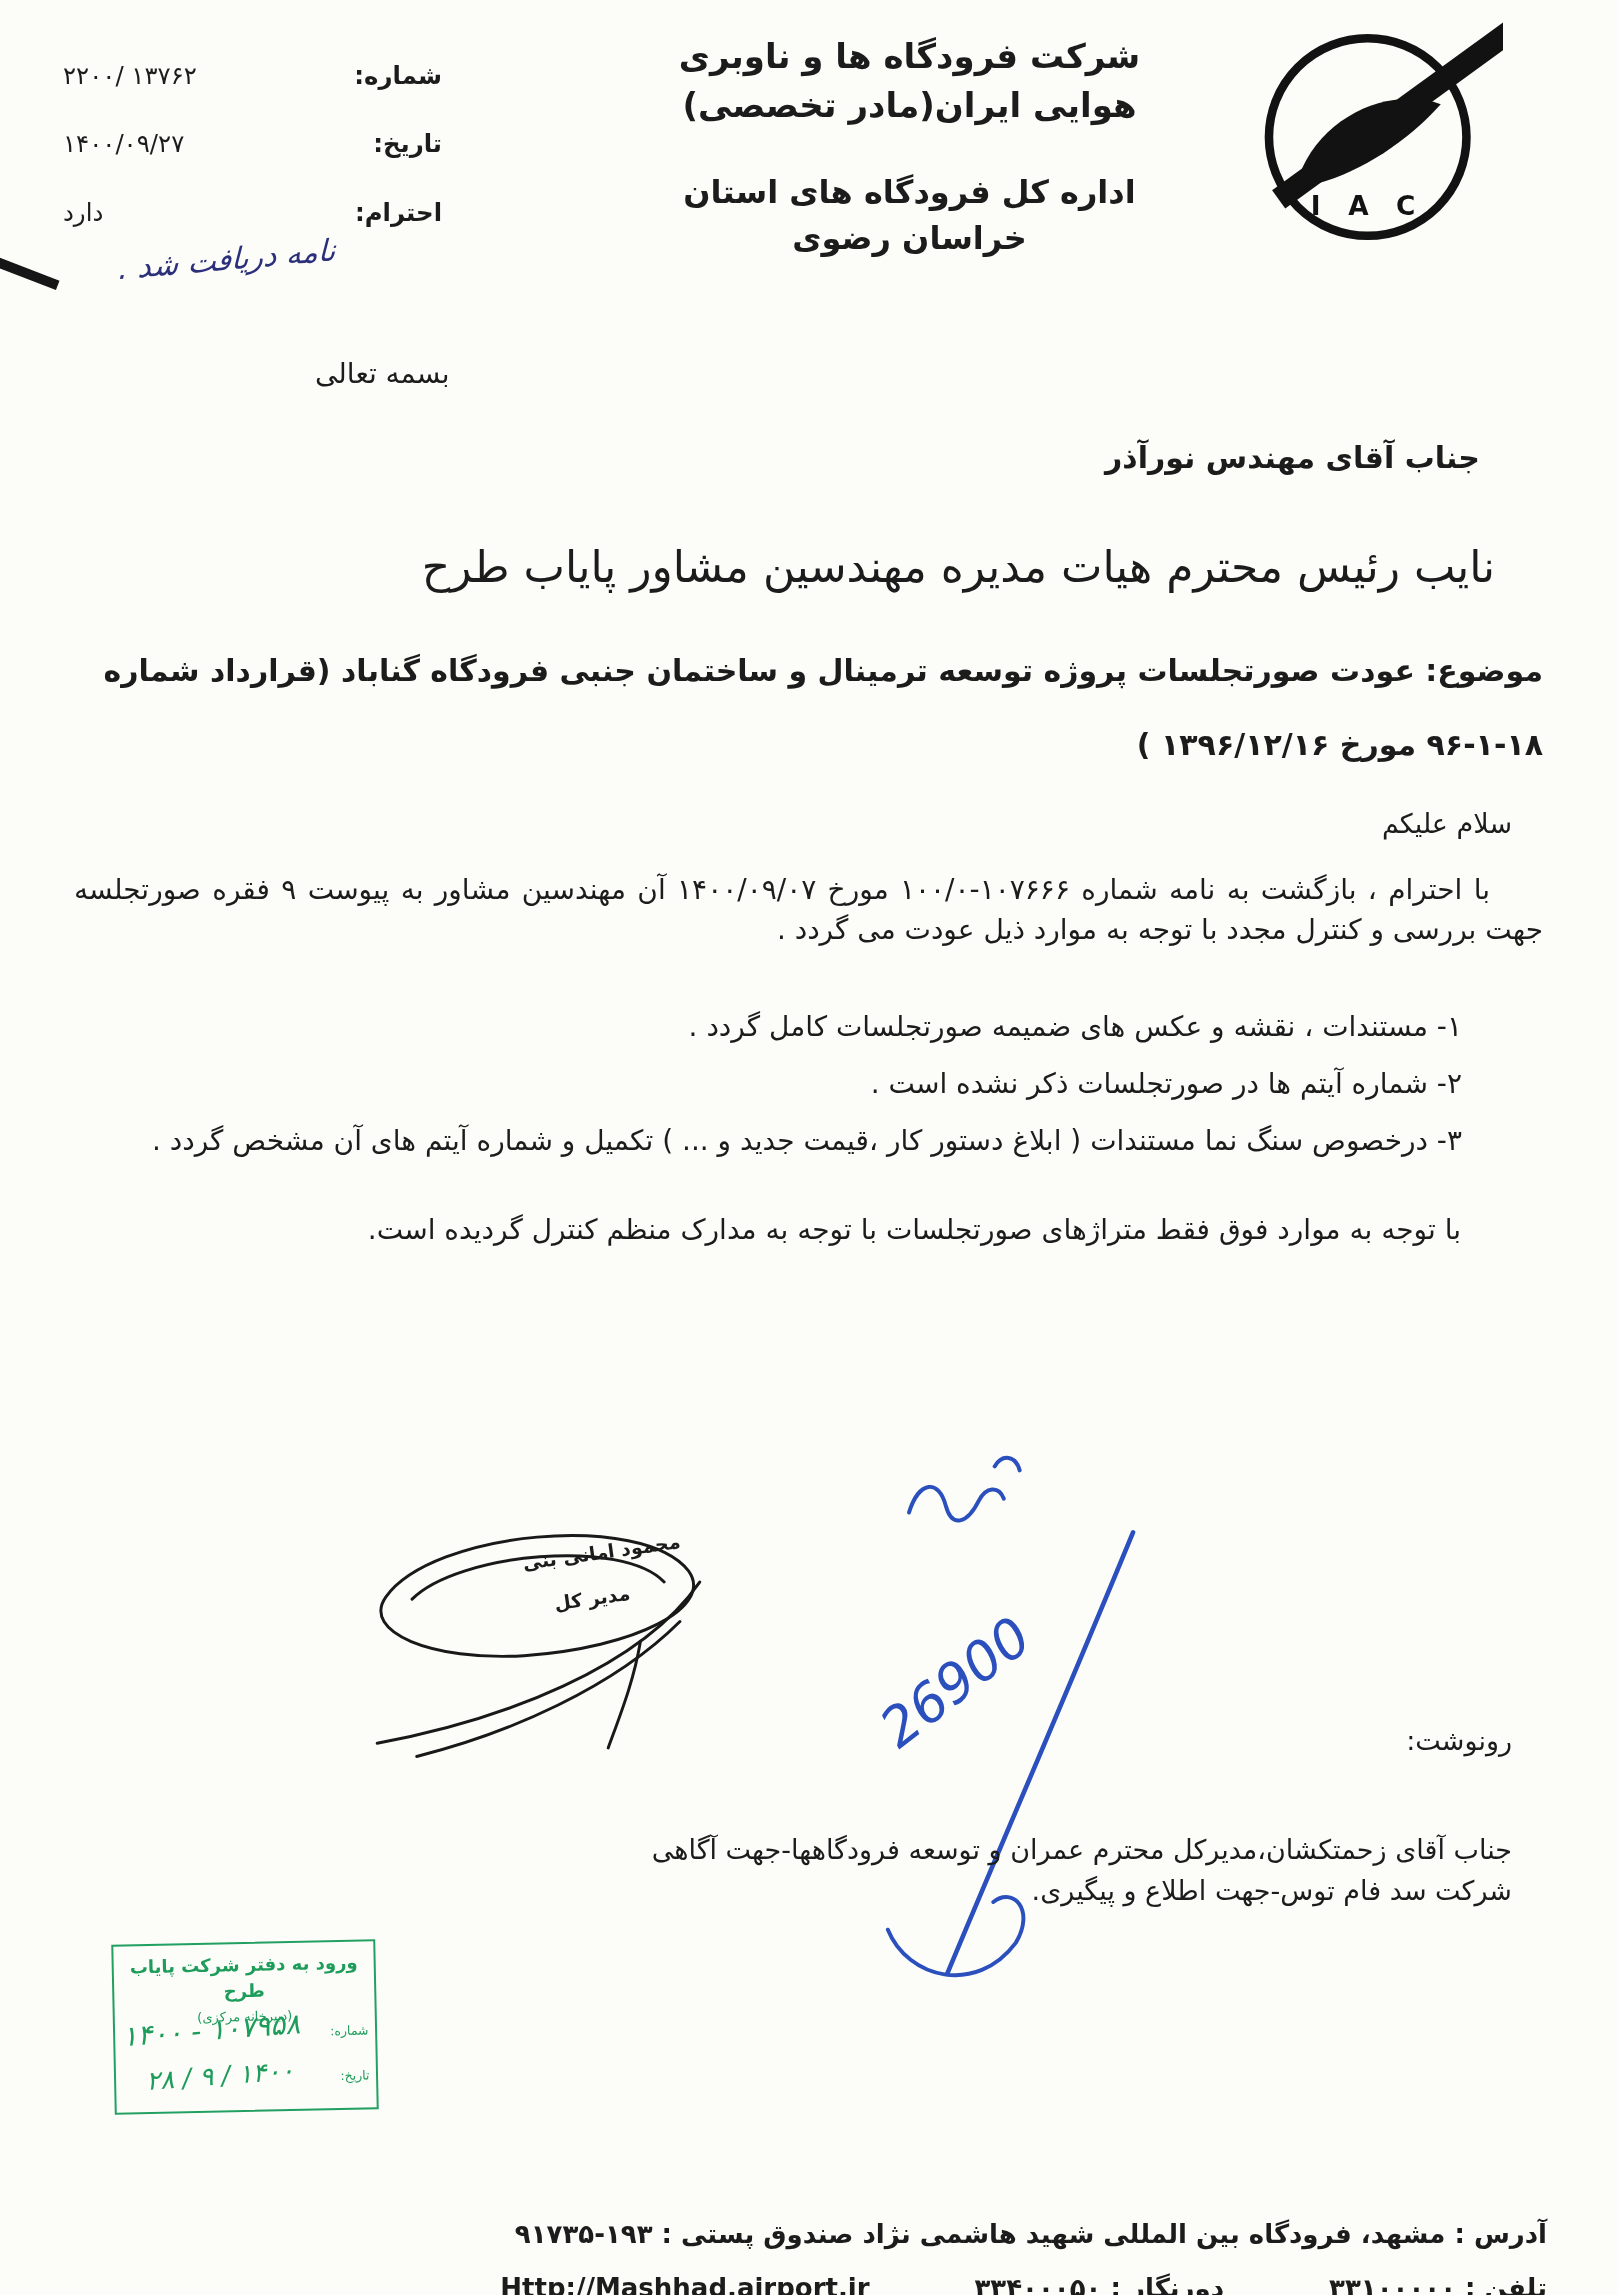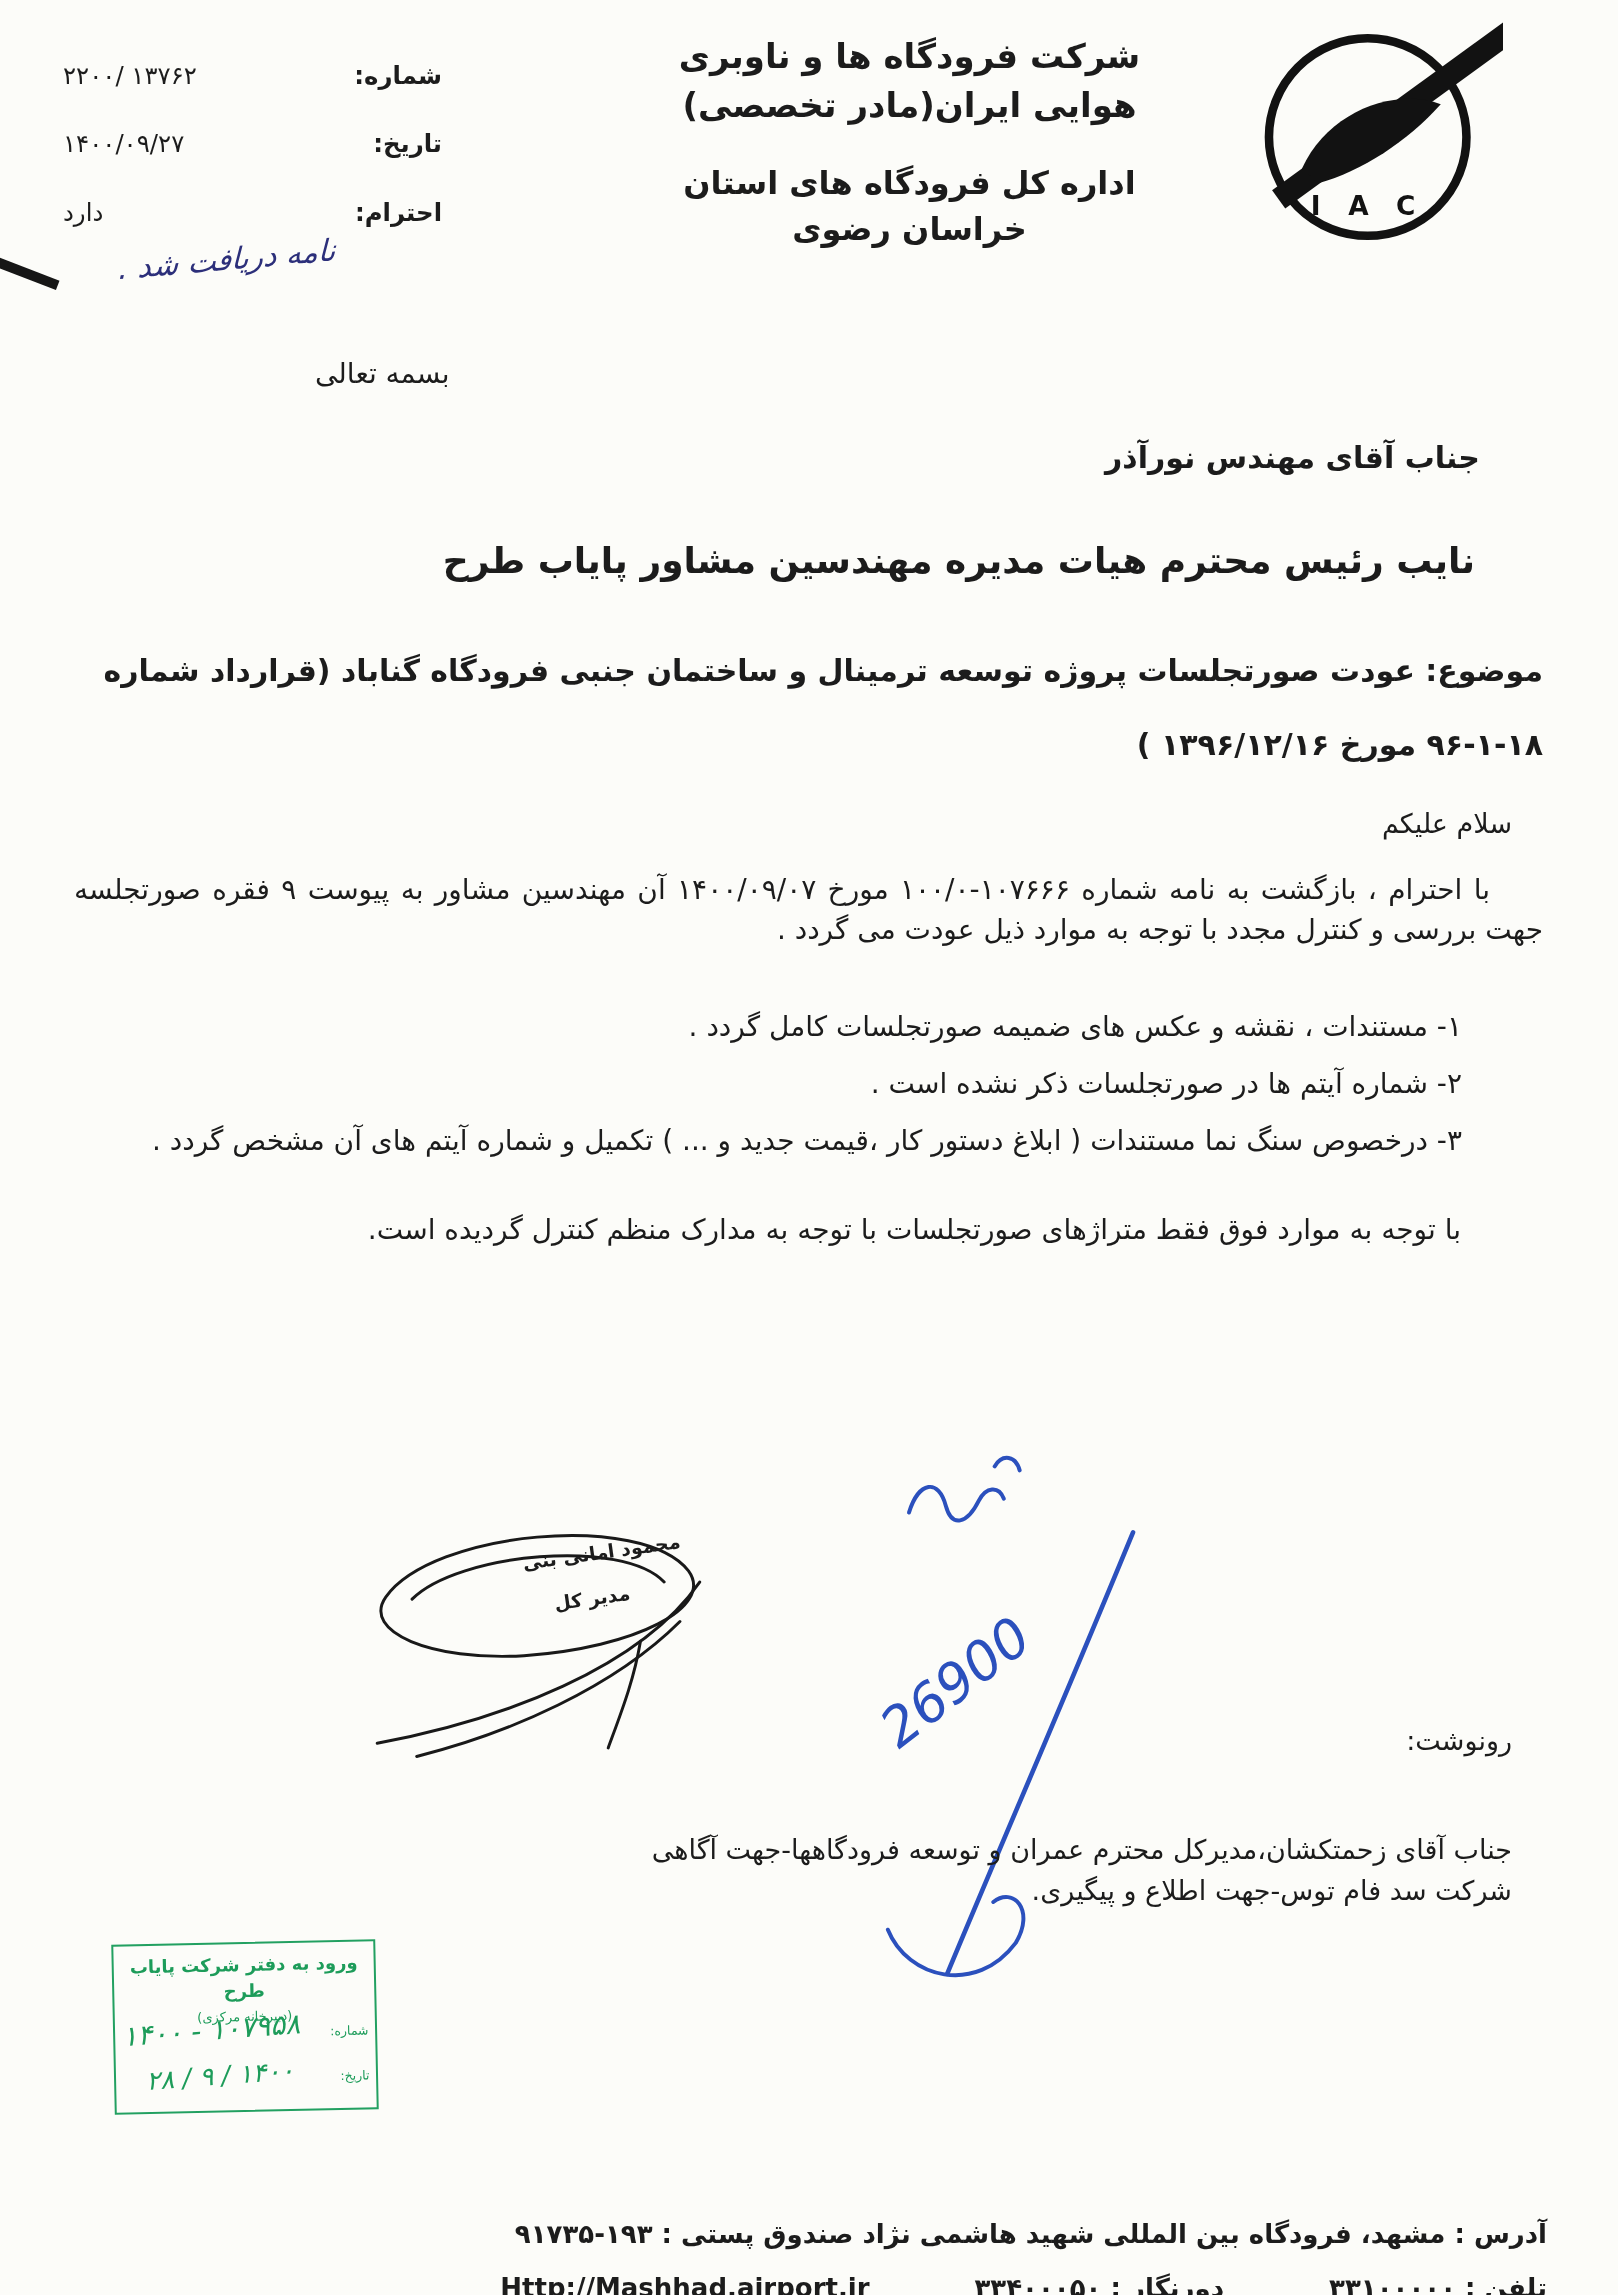--- a/index.html
+++ b/index.html
@@ -8,38 +8,38 @@
     background:#fcfcf9; overflow:hidden; color:#1c1c1c;
     font-family:"DejaVu Sans", sans-serif; line-height:1.45;
   }
   .abs { position:absolute; }
   .rtl { direction:rtl; text-align:right; }
 
   
   .logo-svg { position:absolute; left:1239px; top:12px; width:264px; height:237px; }
   .company { position:absolute; left:633px; top:32px; width:553px; text-align:center; direction:rtl; }
   .company-l1 { font-size:34px; font-weight:bold; }
-  .company-l2 { font-size:32px; font-weight:bold; margin-top:29px; }
+  .company-l2 { font-size:32px; font-weight:bold; margin-top:38px; }
 
   .meta { position:absolute; left:63px; top:58px; width:379px; direction:rtl; }
   .meta-row { display:flex; justify-content:space-between; align-items:baseline; margin-bottom:33px; }
   .meta-label { font-size:24.4px; font-weight:bold; }
   .meta-value { font-size:24.4px; }
   .hand-note {
     position:absolute; left:20px; top:242px; width:316px;
     color:#2c2f7a; font-size:30px; font-style:italic; letter-spacing:1.3px;
     transform:rotate(-5deg) skewX(-6deg); direction:rtl; white-space:nowrap;
   }
   .scan-mark { position:absolute; left:-9.2px; top:268px; width:69px; height:10px;
     background:#161616; transform:rotate(21deg); }
 
   
   .besmeleh   { left:315px; top:354px; font-size:28px; font-weight:normal; }
   .recipient1 { right:139px; top:436px; font-size:30px; font-weight:bold; }
-  .recipient2 { right:144px; top:535px; font-size:36px; font-weight:bold; }
+  .recipient2 { right:124px; top:535px; font-size:44px; font-weight:normal; }
   .subject    { left:74px; right:76px; top:634px; font-size:30px; font-weight:bold; line-height:74px; }
   .salutation { right:107px; top:804px; font-size:27px; }
   .paragraph  { left:74px; right:76px; top:870px; font-size:28px; line-height:40px;
                 text-align:justify; text-indent:53px; }
   .item-list  { left:53px; right:157px; top:1007px; font-size:28px; }
   .list-item  { margin-bottom:16.5px; white-space:nowrap; }
   .closing    { right:158px; top:1210px; font-size:28px; white-space:nowrap; }
 
   
   .sig-block { position:absolute; left:356px; top:1482px; width:382px; height:283px; }

